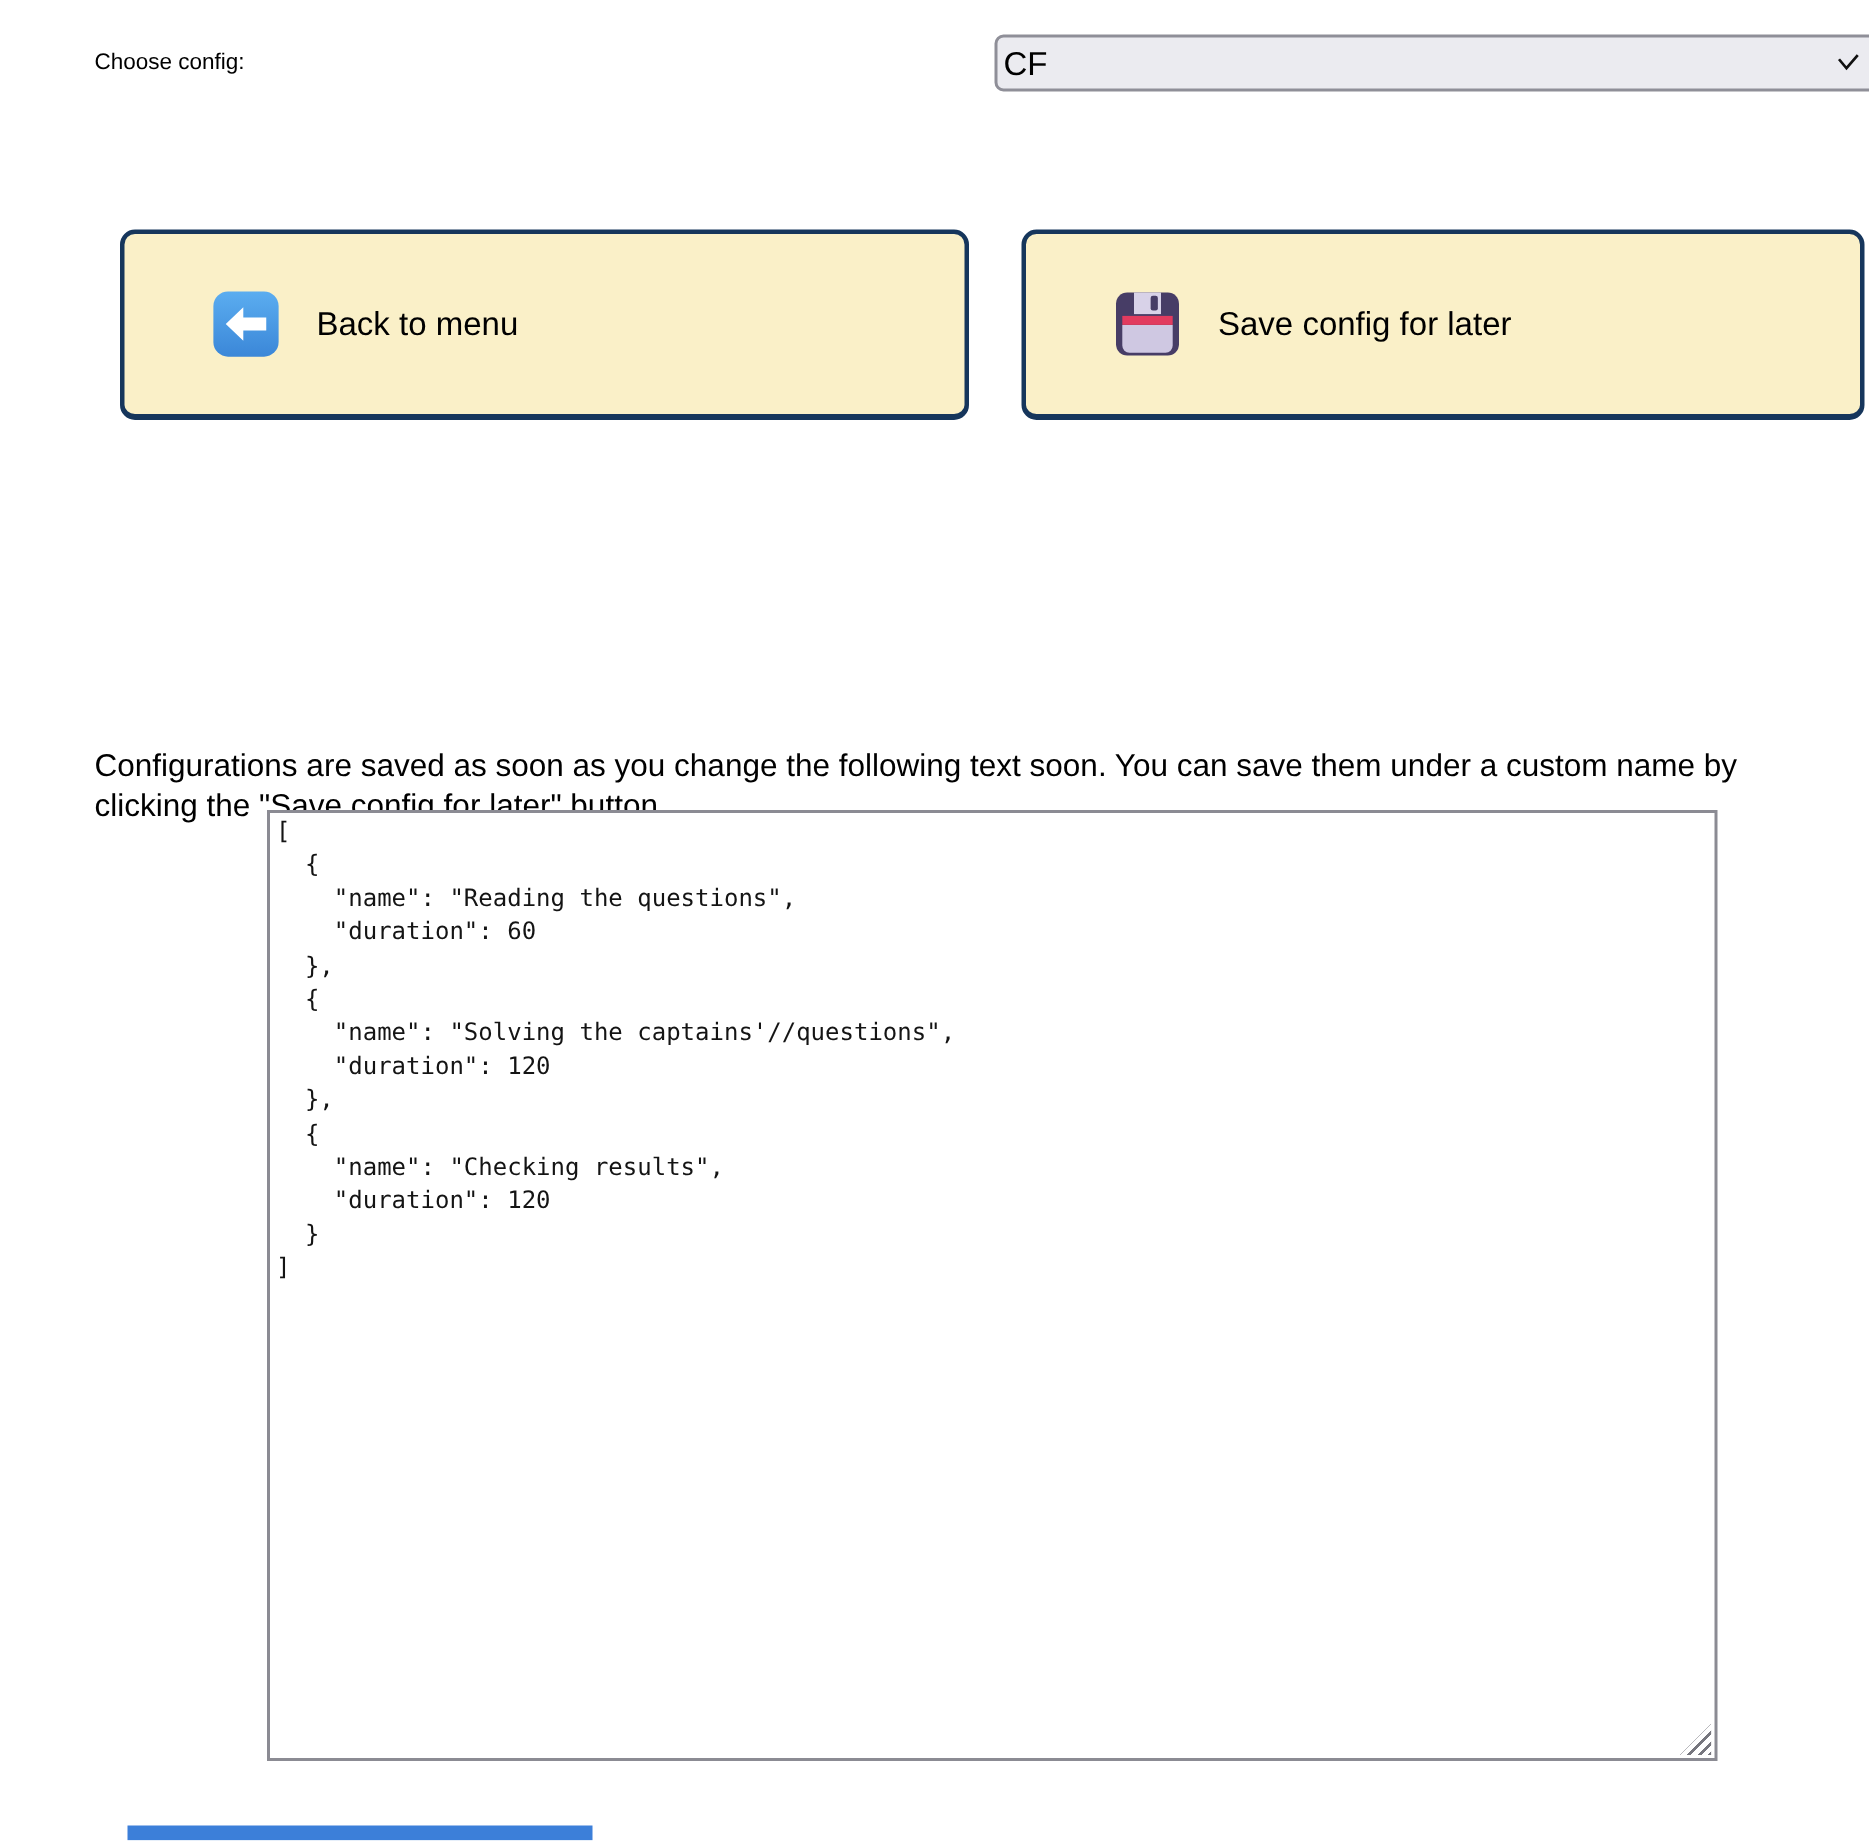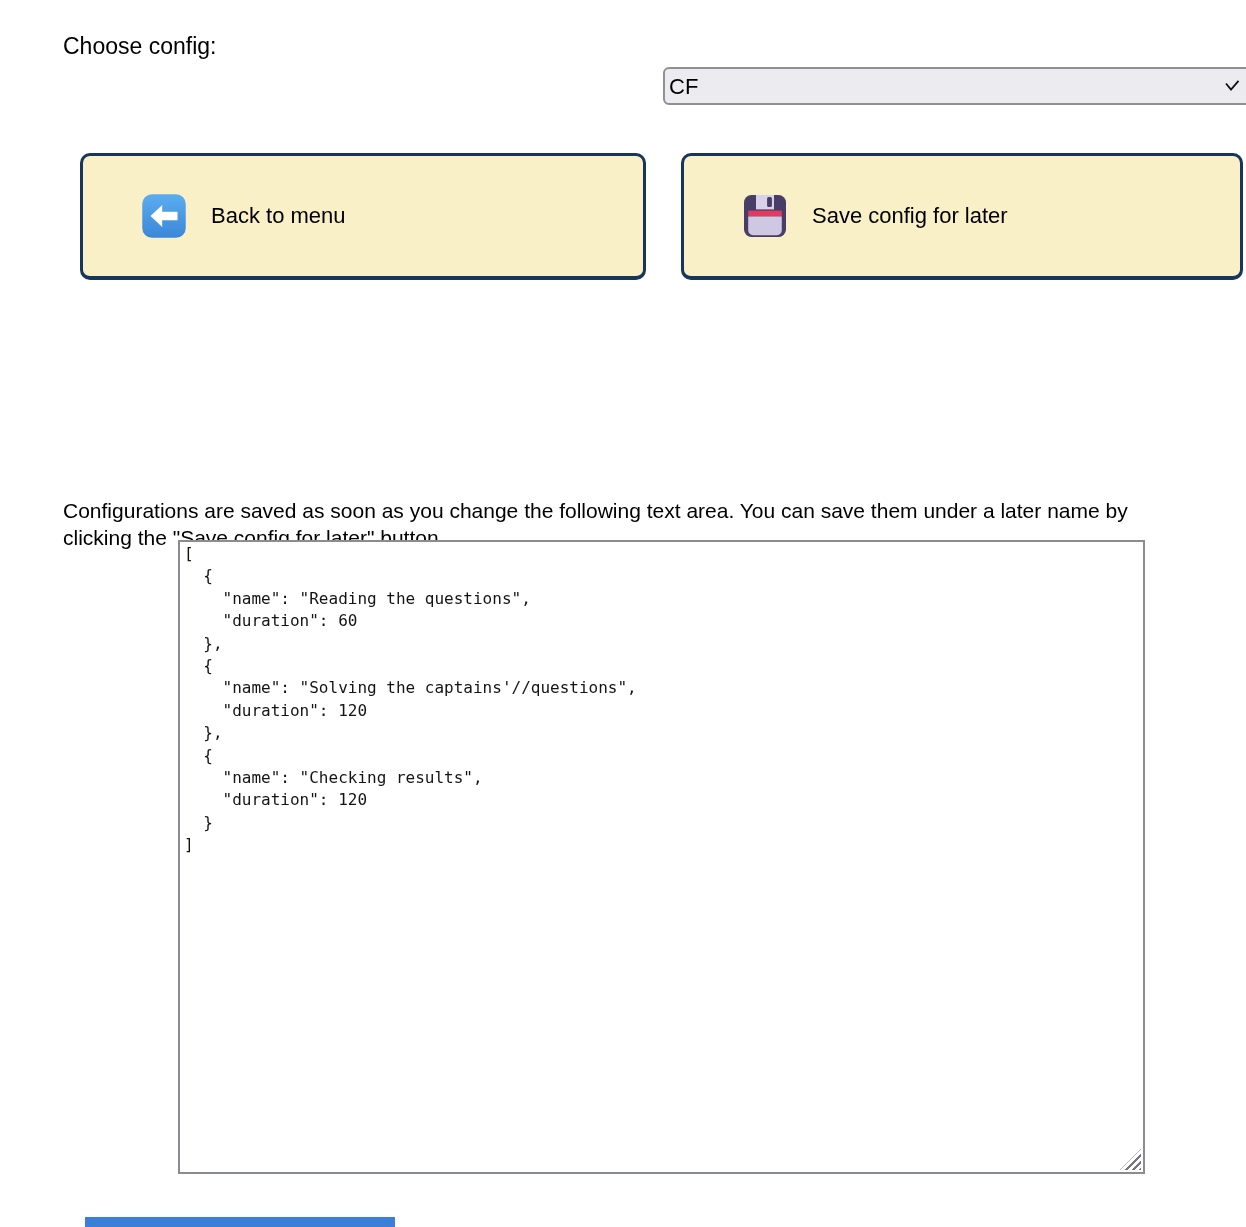--- a/index.html
+++ b/index.html
@@ -14,31 +14,30 @@
     height: 1227px;
     background: #ffffff;
     overflow: hidden;
   }
 
   
   .config-label {
     position: absolute;
     left: 63px;
     top: 33px;
-    font-size: 23px;
+    font-size: 15px;
     color: #000000;
     white-space: nowrap;
   }
   .select-wrap {
     position: absolute;
     left: 663px;
     top: 23px;
     width: 583px;
     height: 40px;
-    margin-top: 44px;
   }
   .config-select {
     position: absolute;
     left: 0;
     top: 0;
     width: 598px;           
     height: 38px;
     background: #ebebf0;
     border: 2px solid #8f8f98;
     border-radius: 6px;
@@ -189,21 +188,21 @@
         <rect x="10" y="2" width="12" height="9.6" fill="#d8d2e8"></rect>
         <rect x="17.4" y="3.4" width="3.2" height="6.6" rx="1" fill="#473d66"></rect>
         <rect x="4.8" y="12.4" width="22.4" height="4" fill="#e23b5f"></rect>
         <path d="M4.8 16.4 L27.2 16.4 L27.2 25.6 A3.2 3.2 0 0 1 24 28.8 L8 28.8 A3.2 3.2 0 0 1 4.8 25.6 Z" fill="#cfc8e2"></path>
       </svg>
     </span>
     <span class="btn-label">Save config for later</span>
   </button>
 
 
-  <p class="description">Configurations are saved as soon as you change the following text area. You can save them under a later name by clicking the "Save config for later" button.</p>
+  <p class="description">Configurations are saved as soon as you change the following text soon. You can save them under a custom name by clicking the "Save config for later" button.</p>
 
   <div class="editor-wrap">
     <textarea class="config-editor" spellcheck="false" style="">[
   {
     "name": "Reading the questions",
     "duration": 60
   },
   {
     "name": "Solving the captains'//questions",
     "duration": 120

